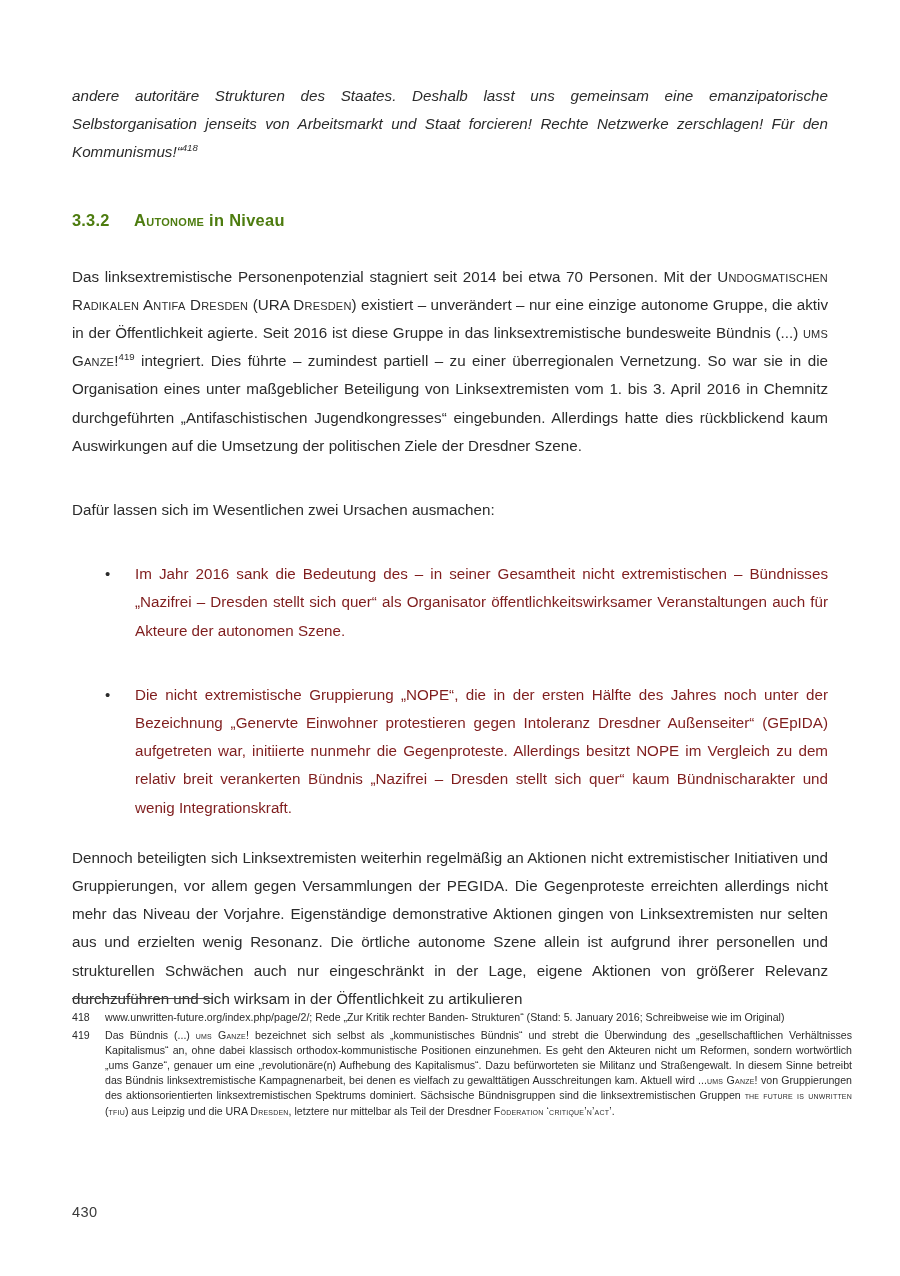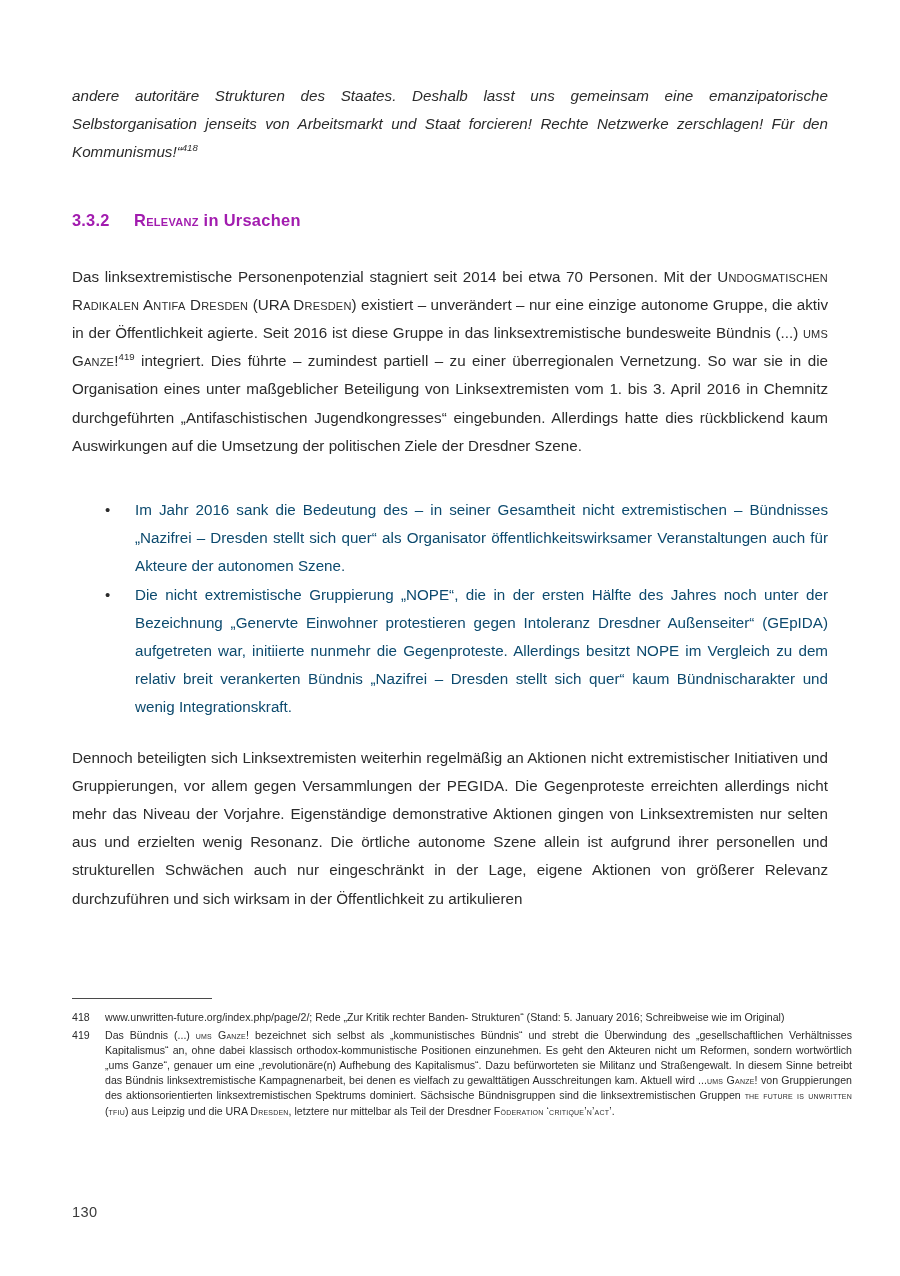--- a/index.html
+++ b/index.html
@@ -57,21 +57,21 @@
 
   
   .quote-block {
     margin-bottom: 44px;
   }
 
   
   .heading {
     display: flex;
     align-items: baseline;
-    color: #a21caf;
+    color: #4d7c0f;
     font-weight: bold;
     font-size: 16.4px;
     margin-bottom: 33px;
   }
   .heading .num {
     width: 62px;
     flex: 0 0 62px;
     letter-spacing: 0.2px;
   }
   .heading .title {
@@ -100,22 +100,23 @@
     list-style: none;
     margin: 0 0 22px 0;
     padding: 0;
   }
   ul.bullets li {
     position: relative;
     padding-left: 63px;
     font-size: 15.2px;
     line-height: 28.2px;
     text-align: justify;
-    color: #0c4a6e;
+    color: #7f1d1d;
     margin-bottom: 0;
+    margin-top: 36px;
   }
   ul.bullets li::before {
     content: "\2022";
     position: absolute;
     left: 33px;
     top: 0;
     font-size: 15px;
     line-height: 28.2px;
     color: #2b2b2b;
   }
@@ -169,25 +170,26 @@
 <body>
 
 <div class="page">
 
   <div class="content">
 
     <p class="para italic quote-block"><span>andere autoritäre Strukturen des Staates. Deshalb lasst uns gemeinsam eine emanzipatorische Selbstorganisation jenseits von Arbeitsmarkt und Staat forcieren! Rechte Netzwerke zerschlagen! Für den Kommunismus!“</span><span class="fnref">418</span></p>
 
     <div class="heading">
       <span class="num">3.3.2</span>
-      <span class="title"><span>Relevanz</span><span class="lower"> in Ursachen</span></span>
+      <span class="title"><span>Autonome</span><span class="lower"> in Niveau</span></span>
     </div>
 
     <p class="para body-para"><span>Das linksextremistische Personenpotenzial stagniert seit 2014 bei etwa 70 Personen. Mit der </span><span class="sc">Undogmatischen Radikalen Antifa Dresden</span><span> (URA </span><span class="sc">Dresden</span><span>) existiert – unverändert – nur eine einzige autonome Gruppe, die aktiv in der Öffentlichkeit agierte. Seit 2016 ist diese Gruppe in das linksextremistische bundesweite Bündnis (...) </span><span class="sc">ums Ganze!</span><span class="fnref">419</span><span> integriert. Dies führte – zumindest partiell – zu einer überregionalen Vernetzung. So war sie in die Organisation eines unter maßgeblicher Beteiligung von Linksextremisten vom 1. bis 3. April 2016 in Chemnitz durchgeführten „Antifaschistischen Jugendkongresses“ eingebunden. Allerdings hatte dies rückblickend kaum Auswirkungen auf die Umsetzung der politischen Ziele der Dresdner Szene.</span></p>
 
+    <p class="para tight">Dafür lassen sich im Wesentlichen zwei Ursachen ausmachen:</p>
 
     <ul class="bullets">
       <li>Im Jahr 2016 sank die Bedeutung des – in seiner Gesamtheit nicht extremistischen – Bündnisses „Nazifrei – Dresden stellt sich quer“ als Organisator öffentlichkeitswirksamer Veranstaltungen auch für Akteure der autonomen Szene.</li>
       <li>Die nicht extremistische Gruppierung „NOPE“, die in der ersten Hälfte des Jahres noch unter der Bezeichnung „Genervte Einwohner protestieren gegen Intoleranz Dresdner Außenseiter“ (GEpIDA) aufgetreten war, initiierte nunmehr die Gegenproteste. Allerdings besitzt NOPE im Vergleich zu dem relativ breit verankerten Bündnis „Nazifrei – Dresden stellt sich quer“ kaum Bündnischarakter und wenig Integrationskraft.</li>
     </ul>
 
     <p class="para body-para">Dennoch beteiligten sich Linksextremisten weiterhin regelmäßig an Aktionen nicht extremistischer Initiativen und Gruppierungen, vor allem gegen Versammlungen der PEGIDA. Die Gegenproteste erreichten allerdings nicht mehr das Niveau der Vorjahre. Eigenständige demonstrative Aktionen gingen von Linksextremisten nur selten aus und erzielten wenig Resonanz. Die örtliche autonome Szene allein ist aufgrund ihrer personellen und strukturellen Schwächen auch nur eingeschränkt in der Lage, eigene Aktionen von größerer Relevanz durchzuführen und sich wirksam in der Öffentlichkeit zu artikulieren</p>
 
   </div>
 
@@ -198,15 +200,15 @@
       <span class="fn-num">418</span>
       <span class="fn-text">www.unwritten-future.org/index.php/page/2/; Rede „Zur Kritik rechter Banden- Strukturen“ (Stand: 5. January 2016; Schreibweise wie im Original)</span>
     </div>
 
     <div class="fn">
       <span class="fn-num">419</span>
       <span class="fn-text"><span>Das Bündnis (...) </span><span class="sc">ums Ganze!</span><span> bezeichnet sich selbst als „kommunistisches Bündnis“ und strebt die Überwindung des „gesellschaftlichen Verhältnisses Kapitalismus“ an, ohne dabei klassisch orthodox-kommunistische Positionen einzunehmen. Es geht den Akteuren nicht um Reformen, sondern wortwörtlich „ums Ganze“, genauer um eine „revolutionäre(n) Aufhebung des Kapitalismus“. Dazu befürworteten sie Militanz und Straßengewalt. In diesem Sinne betreibt das Bündnis linksextremistische Kampagnenarbeit, bei denen es vielfach zu gewalttätigen Ausschreitungen kam. Aktuell wird ...</span><span class="sc">ums Ganze!</span><span> von Gruppierungen des aktionsorientierten linksextremistischen Spektrums dominiert. Sächsische Bündnisgruppen sind die linksextremistischen Gruppen </span><span class="sc">the future is unwritten</span><span> (</span><span class="sc">tfiu</span><span>) aus Leipzig und die URA </span><span class="sc">Dresden</span><span>, letztere nur mittelbar als Teil der Dresdner </span><span class="sc">Föderation ‘critique’n’act’</span><span>.</span></span>
     </div>
   </div>
 
-  <div class="folio">130</div>
+  <div class="folio">430</div>
 
 </div>
 
 </body></html>

